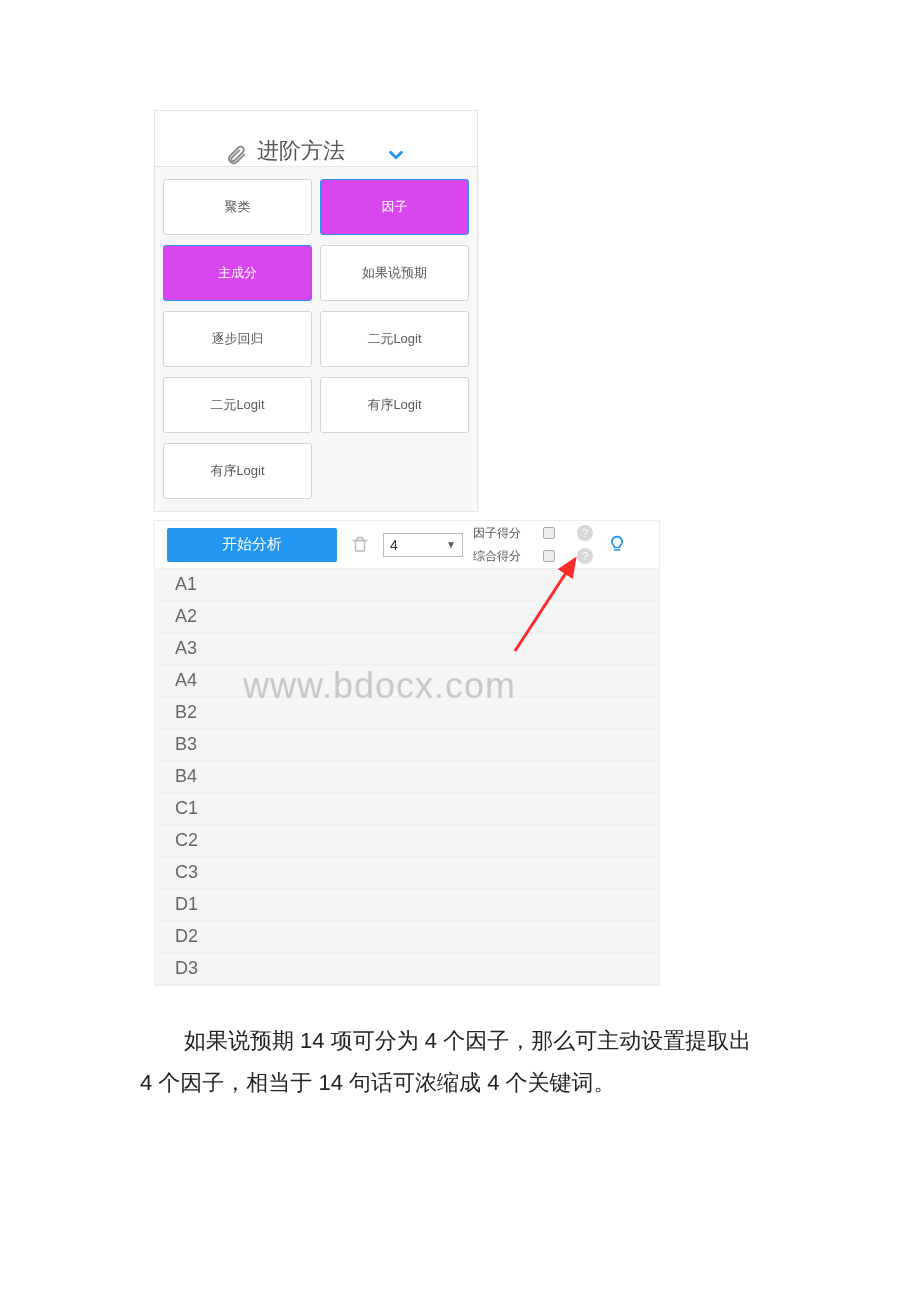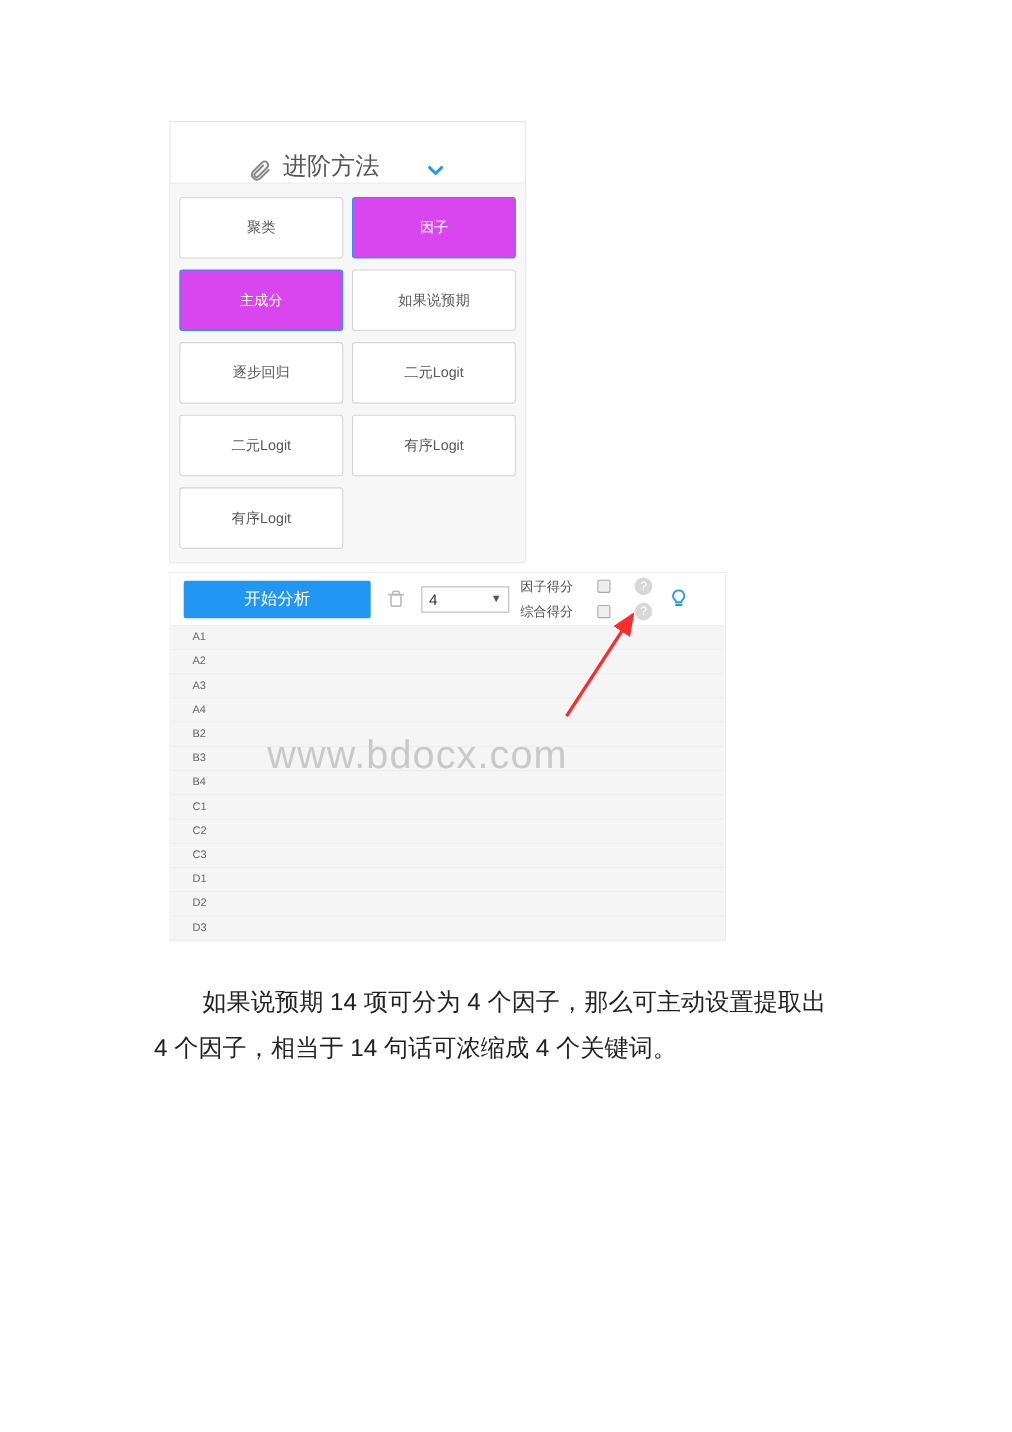--- a/index.html
+++ b/index.html
@@ -104,21 +104,21 @@
     color: #555;
   }
   .score-col { font-size: 12px; color: #555; display:flex; flex-direction:column; gap:6px; margin-left: -4px;}
   .score-row { display:flex; align-items:center; gap:22px; }
   .cb { width:12px; height:12px; border:1px solid #aaa; background:#eee; border-radius:2px; }
   .q-icon { width:16px;height:16px;border-radius:50%;background:#d8d8d8;color:#fff;font-size:11px;display:flex;align-items:center;justify-content:center; }
   .bulb svg { width:20px; height:20px; display:block; }
   .var-list { background:#f5f5f5; }
   .var-item {
     padding: 5px 20px;
-    font-size: 10px;
+    font-size: 18px;
     color: #666;
     border-bottom: 1px solid #eee;
     cursor: pointer;
   }
   .arrow-annot {
     position:absolute;
     top: 30px;
     left: 325px;
     pointer-events:none;
   }

